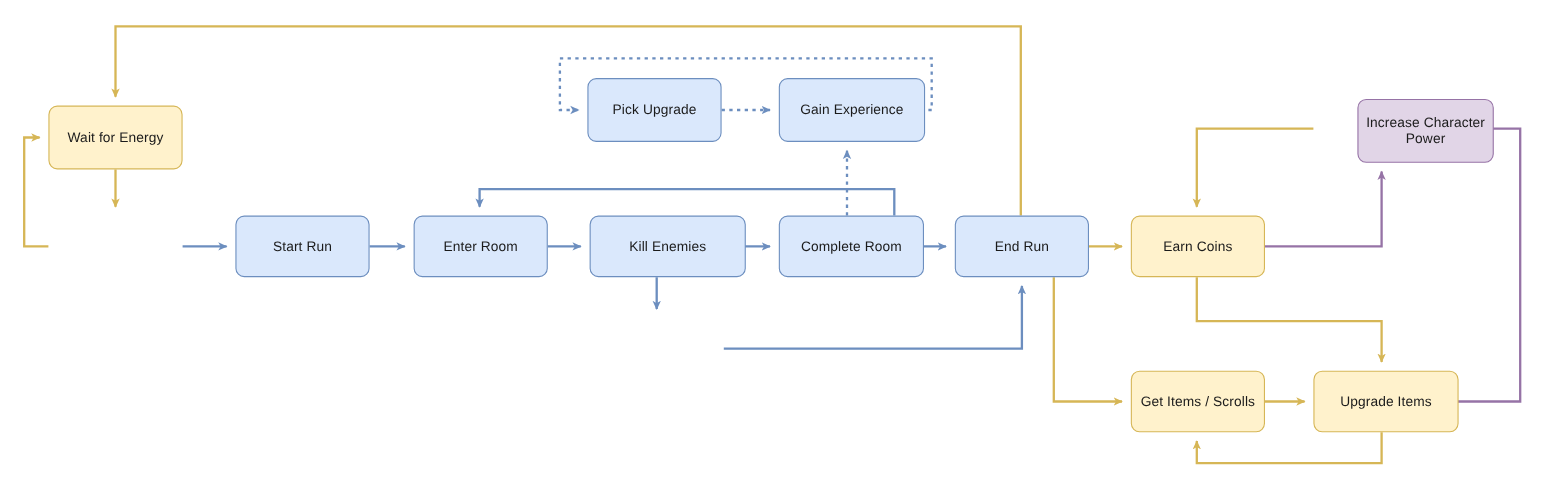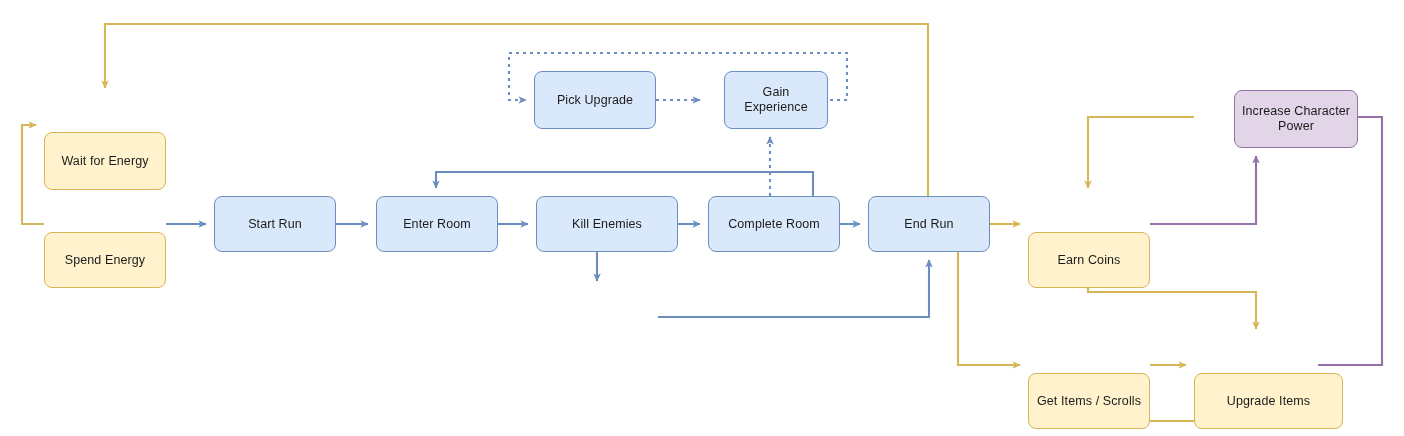--- a/index.html
+++ b/index.html
@@ -17,21 +17,21 @@
     align-items:center;
     justify-content:center;
     text-align:center;
     font-size:12.5px;
     line-height:15px;
     color:#1b1b1b;
     padding:2px 6px;
     letter-spacing:.1px;
   }
   .node.blue{background:#dae8fc;border-color:#6c8ebf;align-items:center;}
-  .node.gold{background:#fff2cc;border-color:#d6b656;margin-top:36px;}
+  .node.gold{background:#fff2cc;border-color:#d6b656;}
   .node.purple{background:#e1d5e7;border-color:#9673a6;}
   .node .label{pointer-events:none;white-space:pre-line;}
 </style>
 </head>
 <body>
 
 <div id="diagram-root">
 
   <svg id="edges" viewBox="0 0 1404 436" xmlns="http://www.w3.org/2000/svg">
     <defs>
@@ -87,23 +87,20 @@
       <path d="M1150,224 L1256,224 L1256,156" stroke="#9673a6" marker-end="url(#ah-purple)"></path>
 
       <path d="M1318,365 L1382,365 L1382,117 L1326,117" stroke="#9673a6" marker-end="url(#ah-purple)"></path>
     </g>
   </svg>
 
   <div class="node gold" style="left:44px;top:96px;width:122px;height:58px;">
     <span class="label">Wait for Energy</span>
   </div>
 
-  <div class="node gold" style="left:44px;top:196px;width:122px;height:56px;">
-    <span class="label">Spend Energy</span>
-  </div>
 
   <div class="node blue" style="left:214px;top:196px;width:122px;height:56px;">
     <span class="label">Start Run</span>
   </div>
 
   <div class="node blue" style="left:376px;top:196px;width:122px;height:56px;">
     <span class="label">Enter Room</span>
   </div>
 
   <div class="node blue" style="left:536px;top:196px;width:142px;height:56px;">
@@ -116,33 +113,33 @@
 
   <div class="node blue" style="left:868px;top:196px;width:122px;height:56px;">
     <span class="label">End Run</span>
   </div>
 
 
   <div class="node blue" style="left:534px;top:71px;width:122px;height:58px;">
     <span class="label">Pick Upgrade</span>
   </div>
 
-  <div class="node blue" style="left:708px;top:71px;width:104px;height:58px;margin-left:16px;">
+  <div class="node blue" style="left:708px;top:71px;width:133px;height:58px;">
     <span class="label">Gain Experience</span>
   </div>
 
   <div class="node gold" style="left:1028px;top:196px;width:122px;height:56px;">
     <span class="label">Earn Coins</span>
   </div>
 
   <div class="node gold" style="left:1028px;top:337px;width:122px;height:56px;">
     <span class="label">Get Items / Scrolls</span>
   </div>
 
-  <div class="node gold" style="left:1194px;top:337px;width:149px;height:56px;">
+  <div class="node gold" style="left:1194px;top:337px;width:132px;height:56px;">
     <span class="label">Upgrade Items</span>
   </div>
 
   <div class="node purple" style="left:1194px;top:90px;width:124px;height:58px;margin-left:40px;">
     <span class="label">Increase Character
 Power</span>
   </div>
 
 </div>
 

